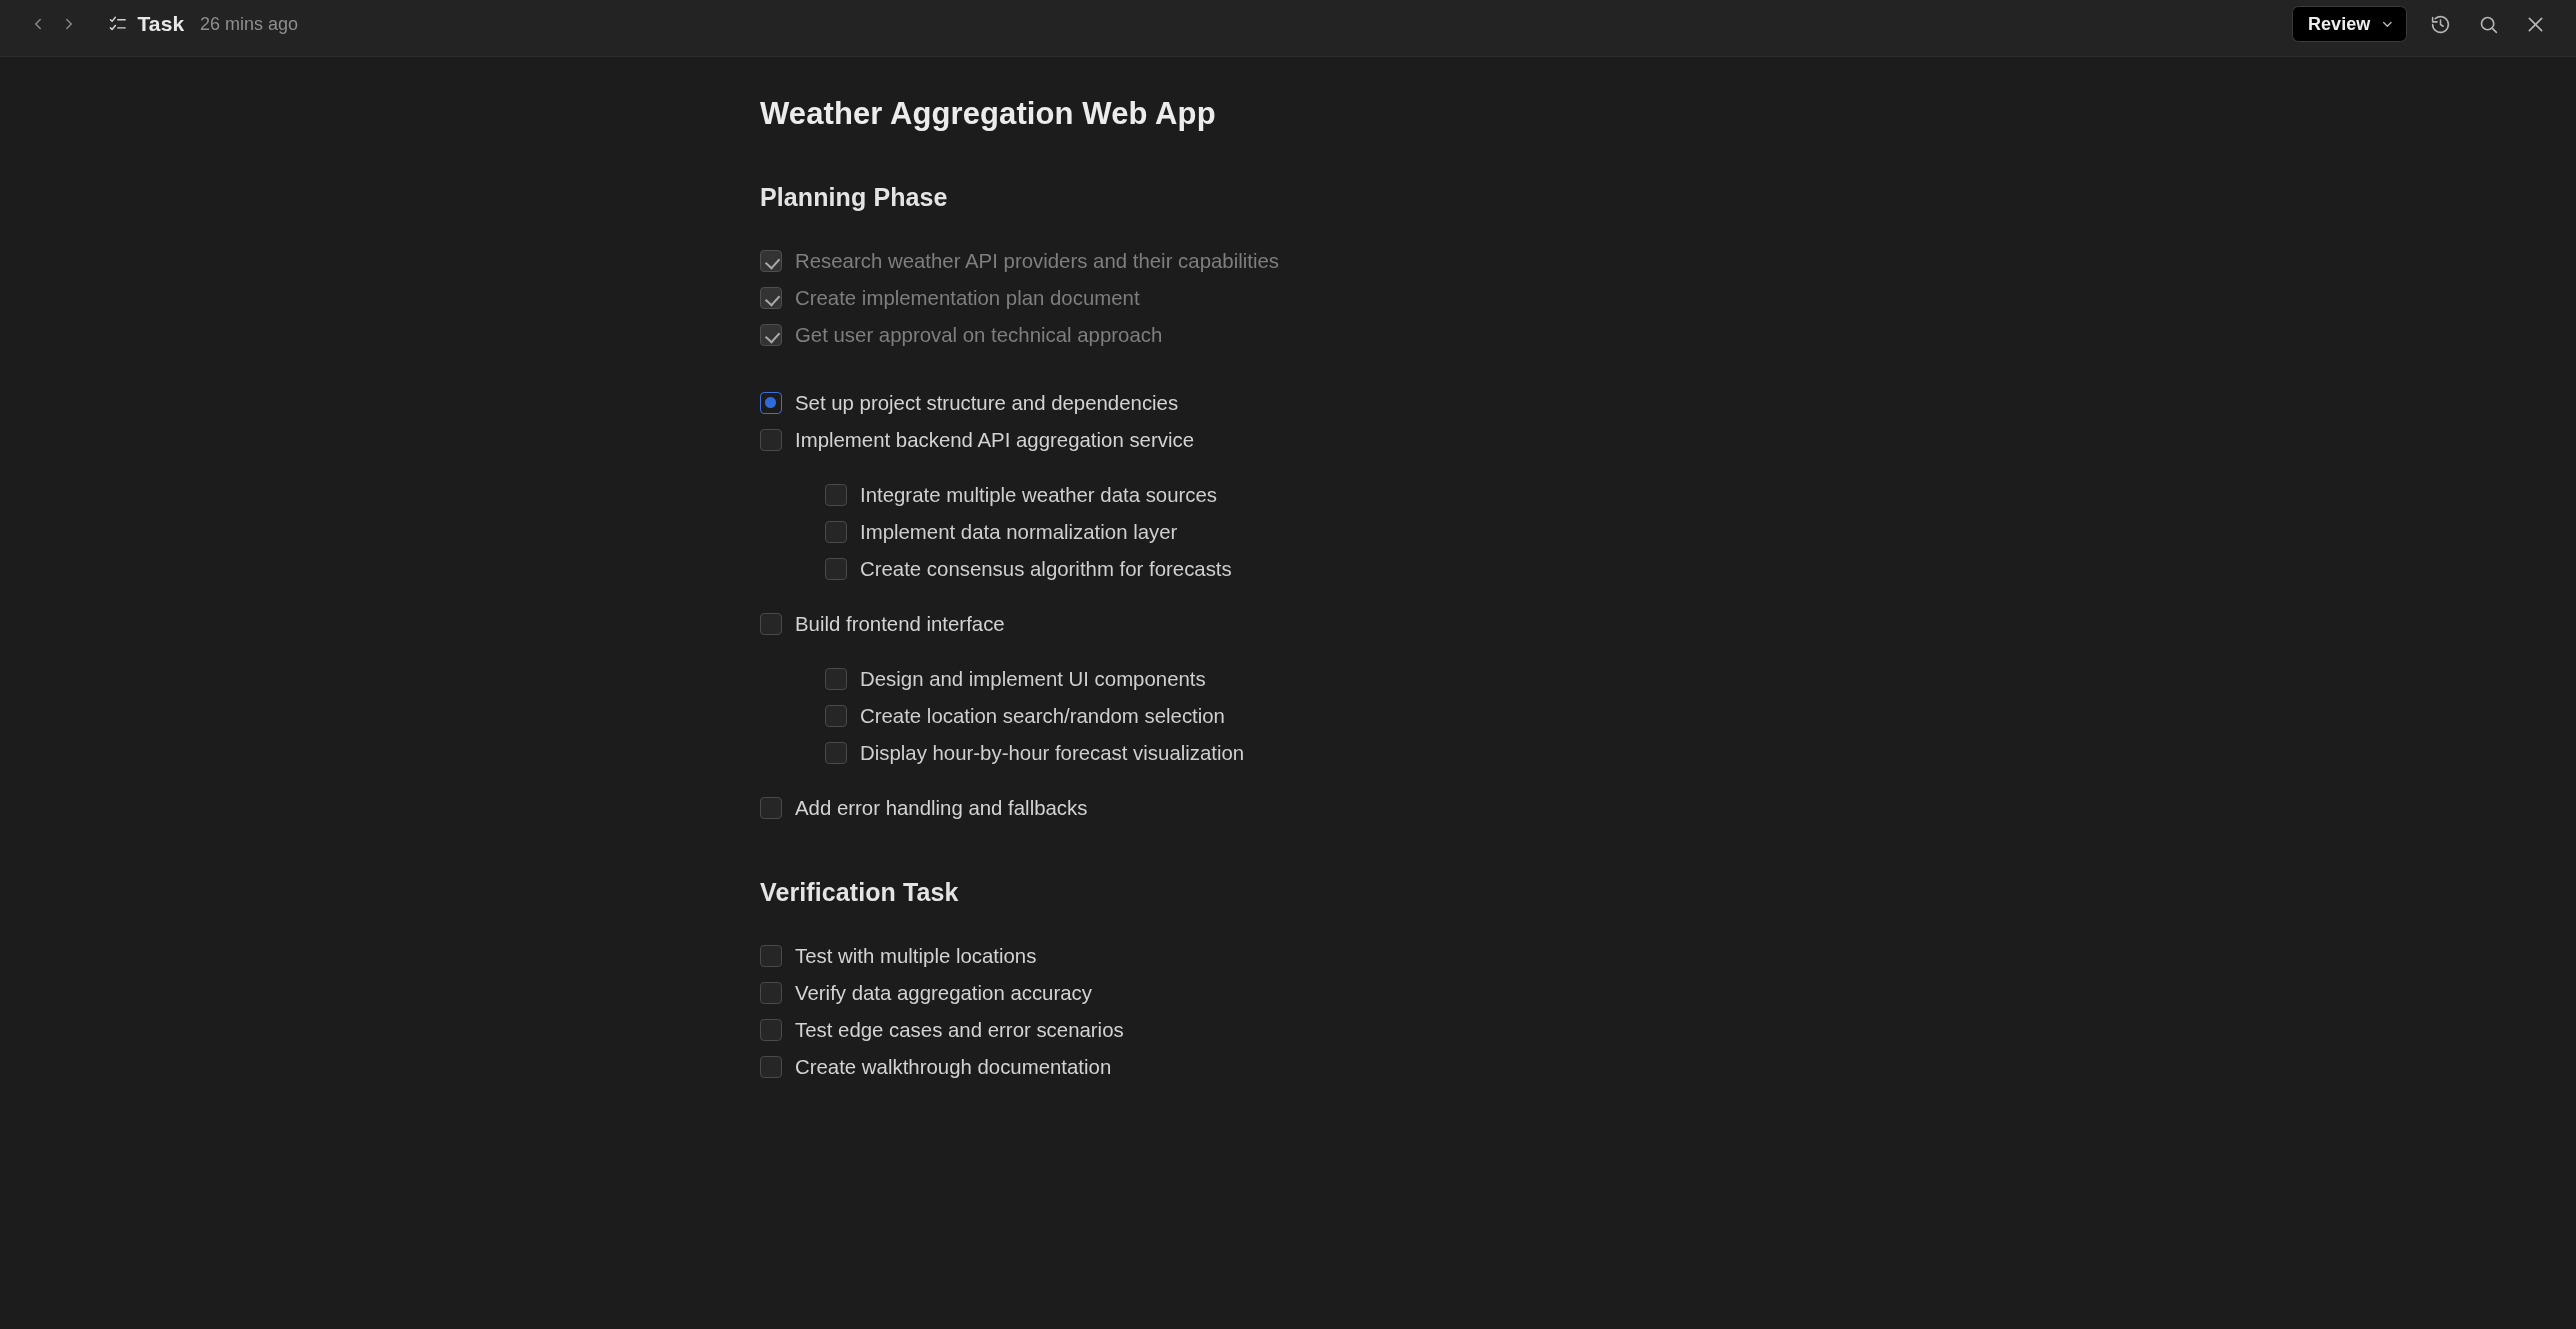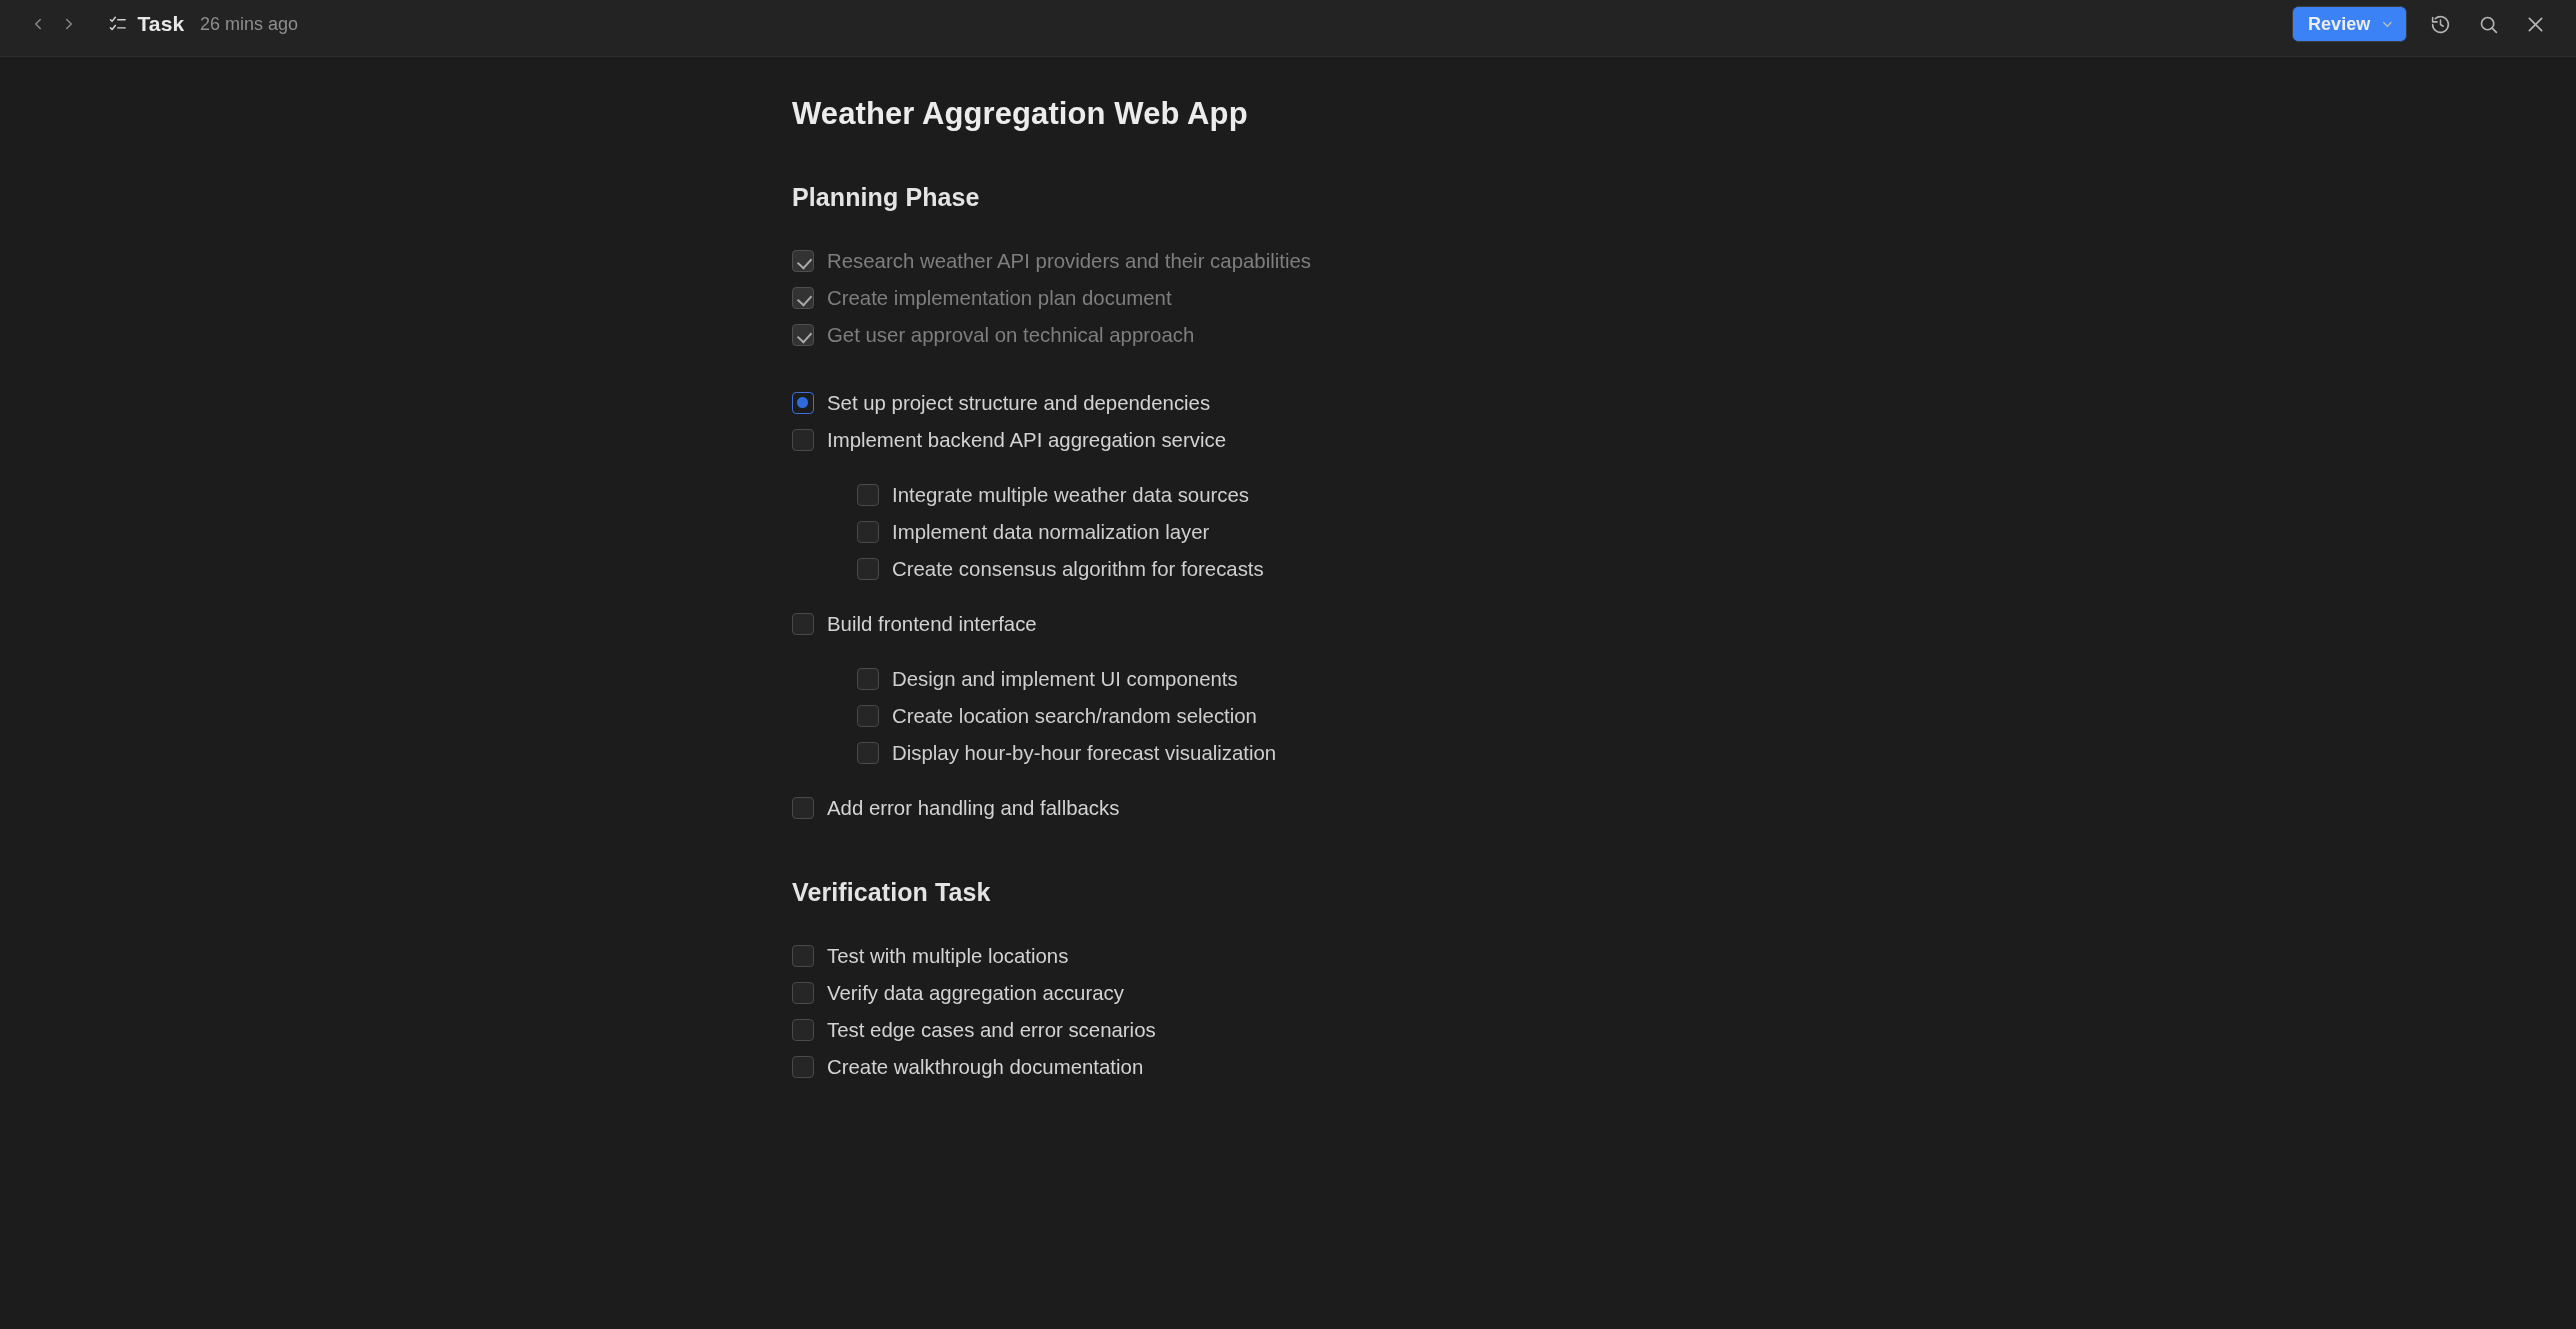--- a/index.html
+++ b/index.html
@@ -58,21 +58,21 @@
     margin-left: auto;
     display: flex;
     align-items: center;
     gap: 19.6px;
     padding-right: 8.2px;
   }
   .review-btn {
     display: flex;
     align-items: center;
     gap: 9.8px;
-    background: #3b82f6;
+    background: #000000;
     border: 0.8px solid #3c3c3c;
     border-radius: 6.5px;
     height: 36px;
     padding: 0 11.4px 0 14.7px;
     color: #ededed;
     font-size: 18px;
     font-weight: bold;
     cursor: pointer;
   }
   .review-btn .chev { color: #bdbdbd; display:flex; }
@@ -87,21 +87,21 @@
   .doc {
     position: absolute;
     top: 57px;
     left: 0;
     width: 2576px;
     height: 1272px;
     overflow: hidden;
   }
   .doc-inner {
     position: absolute;
-    left: 792px;
+    left: 760px;
     top: 0;
     width: 1227px;
   }
 
   h1.doc-title {
     font-size: 31px;
     font-weight: bold;
     color: #ececec;
     margin-top: 39px;
     letter-spacing: 0.1px;

